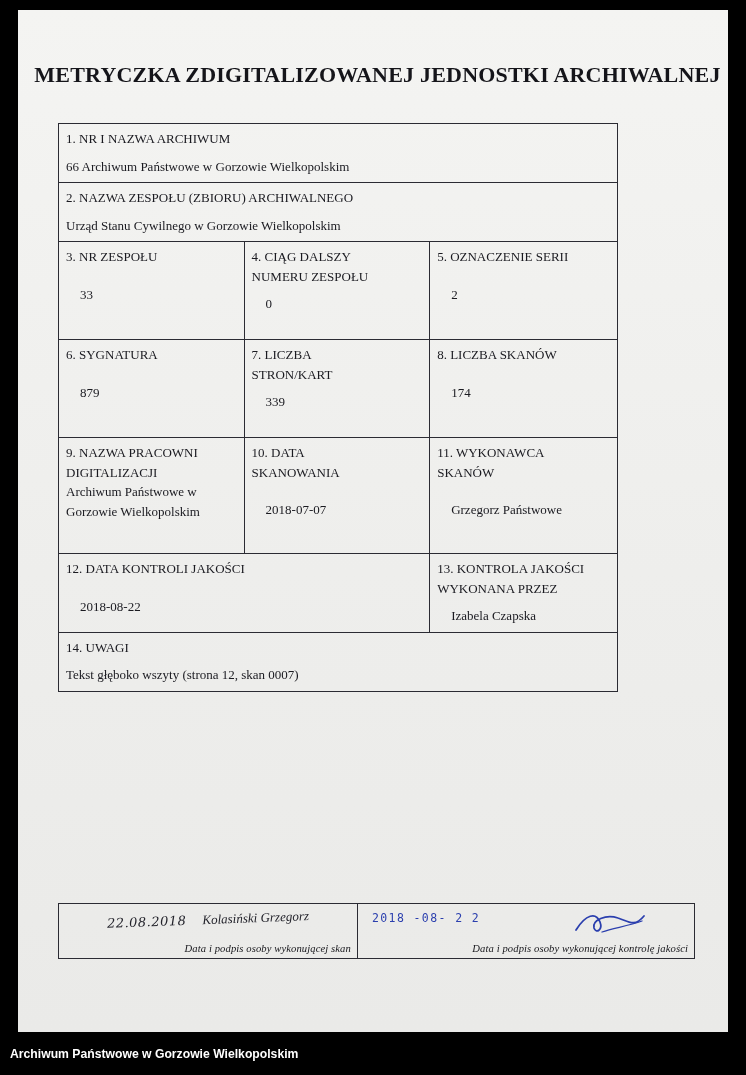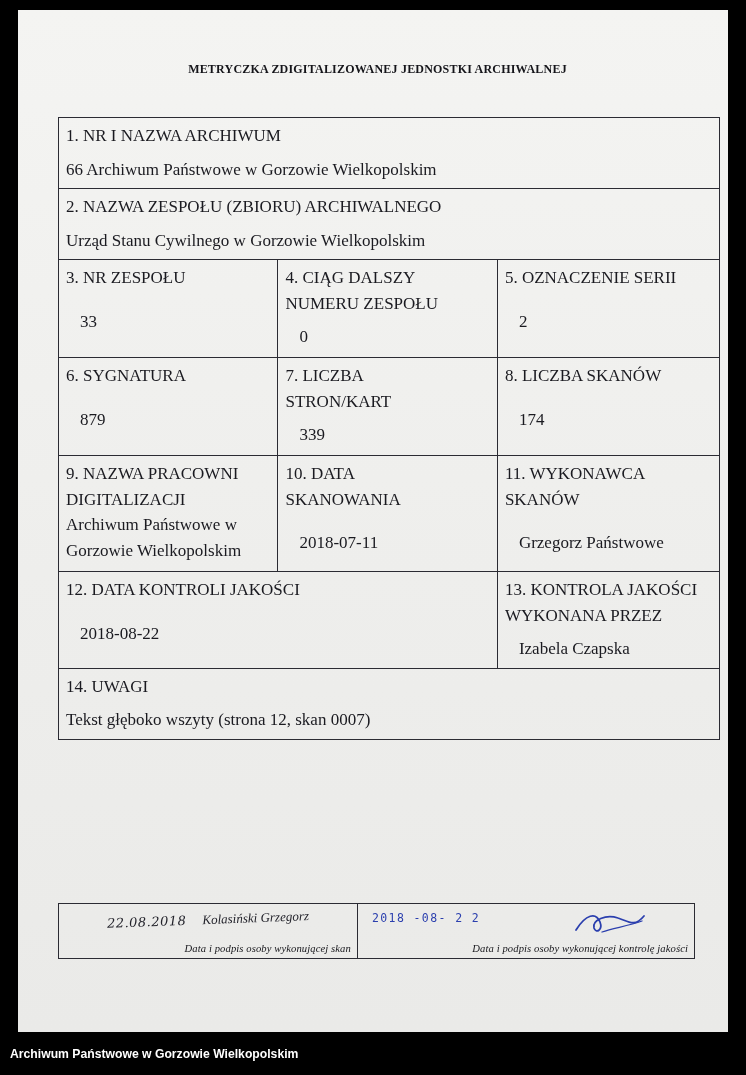--- a/index.html
+++ b/index.html
@@ -31,35 +31,35 @@
     background: linear-gradient(180deg, #f4f4f2 0%, #eeeeec 55%, #eaeae8 100%);
   }
 
   .doc-title {
     position: absolute;
     left: 9px;
     right: 0;
     top: 52px;
     text-align: center;
     font-weight: bold;
-    font-size: 12px;
+    font-size: 22px;
     letter-spacing: 0.2px;
     color: #15151a;
     font-family: "Liberation Serif", serif;
   }
 
   
   .metric-table {
     position: absolute;
     left: 40px;
-    top: 107px;
-    width: 662px;
+    top: 113px;
+    width: 560px;
     border-collapse: collapse;
     table-layout: fixed;
-    font-size: 17px;
+    font-size: 13px;
     color: #1a1a20;
   }
   .metric-table td {
     border: 1px solid #2b2b33;
     vertical-align: top;
     padding: 5px 7px 6px 7px;
     line-height: 1.5;
   }
   .lbl {
     display: block;
@@ -211,21 +211,21 @@
         <tr>
           <td class="tall2">
             <span class="lbl">9. NAZWA PRACOWNI
 DIGITALIZACJI</span>
             <span class="lbl">Archiwum Państwowe w
 Gorzowie Wielkopolskim</span>
           </td>
           <td class="tall2">
             <span class="lbl">10. DATA
 SKANOWANIA</span>
-            <span class="val pad-top2">2018-07-11</span>
+            <span class="val pad-top2">2018-07-07</span>
           </td>
           <td class="tall2">
             <span class="lbl">11. WYKONAWCA
 SKANÓW</span>
             <span class="val pad-top2">Grzegorz Państwowe</span>
           </td>
         </tr>
         <tr>
           <td colspan="2" class="tall3">
             <span class="lbl">12. DATA KONTROLI JAKOŚCI</span>

